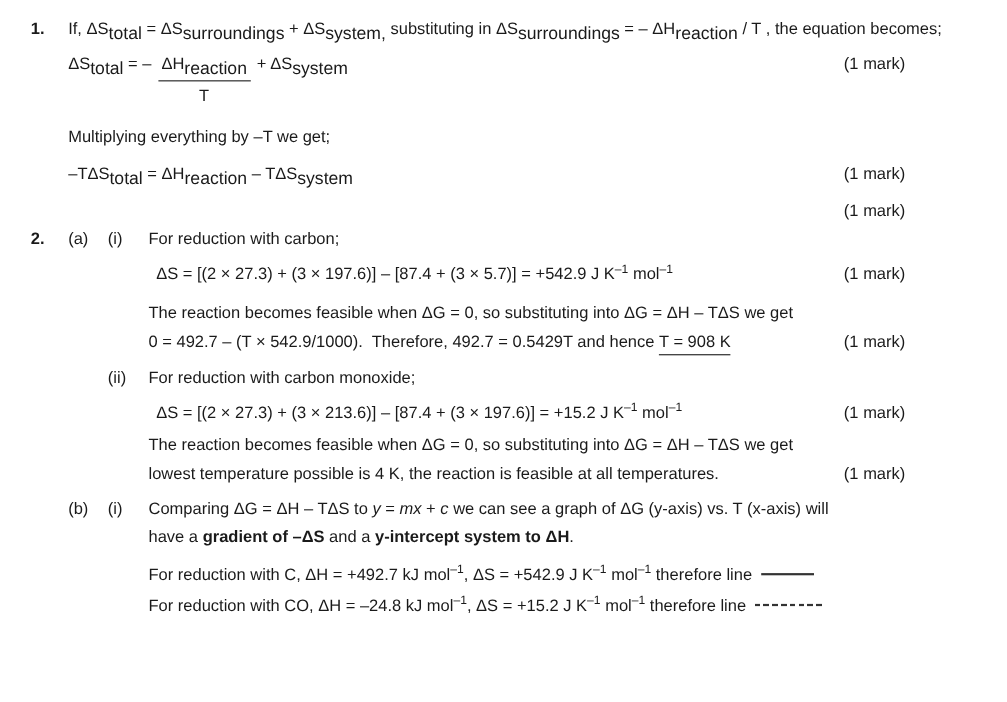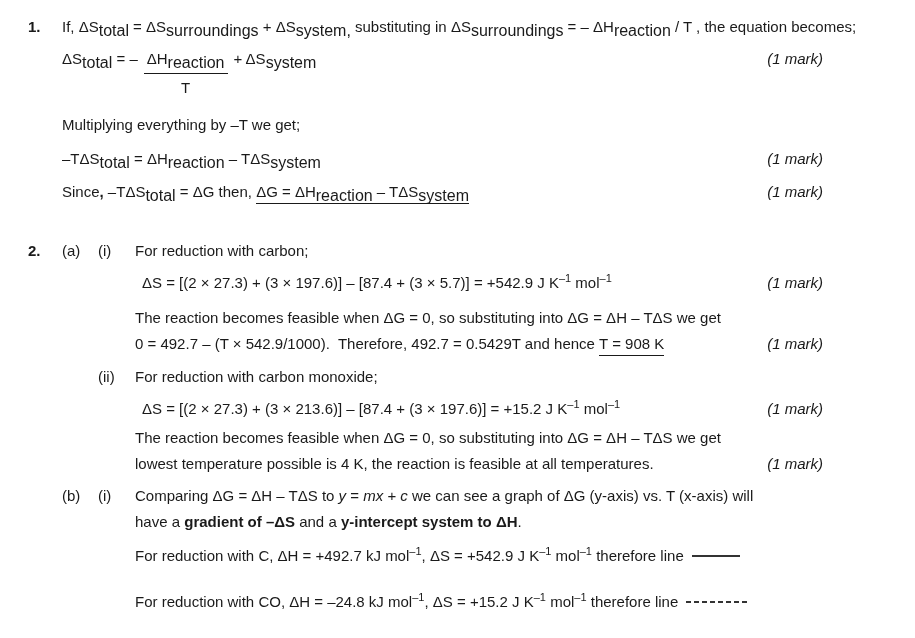--- a/index.html
+++ b/index.html
@@ -10,37 +10,37 @@
     font-size:15px; color:#1a1a1a; overflow:hidden;
   }
   .doc { position:relative; width:915px; height:638px; padding:14px 92px 0 28px; }
   .row { position:relative; line-height:26px; white-space:nowrap; }
   .marker0 { position:absolute; left:0; top:0; font-weight:700; }
   .marker1 { position:absolute; left:34px; top:0; }
   .marker2 { position:absolute; left:70px; top:0; }
   .ind1 { padding-left:34px; }
   .ind2 { padding-left:107px; }
   .ind2e { padding-left:114px; }
-  .mark { position:absolute; right:0; top:0; font-style:italic; }
+  .mark { position:absolute; right:0; top:0; }
   sub { font-size:16px; line-height:0; vertical-align:-4px; }
   sup { font-size:11px; line-height:0; vertical-align:6px; }
   u {
     text-decoration:none; display:inline-block;
     border-bottom:1px solid currentColor; padding-bottom:1px; line-height:20px;
   }
   b { font-weight:700; }
   i { font-style:italic; }
   .eqfrac { display:flex; align-items:flex-start; line-height:22px; }
   .frac { display:inline-block; text-align:center; margin:0 6px; }
   .frac-num { display:block; border-bottom:1.5px solid #1a1a1a; padding:0 3px 3px;text-align:right; }
   .frac-den { display:block; padding-top:3px; }
   .line-sample { display:inline-block; height:2px; vertical-align:4px; margin-left:4px; }
   .line-sample.solid { width:48px; background:#333; }
   .line-sample.dashed { width:64px; background:repeating-linear-gradient(90deg,#333 0 5px,transparent 5px 8px); }
-  .mt2{margin-top:20px}.mt3{margin-top:3px}.mt6{margin-top:6px}.mt7{margin-top:7px}
+  .mt2{margin-top:2px}.mt3{margin-top:3px}.mt6{margin-top:6px}.mt7{margin-top:7px}
   .mt8{margin-top:8px}.mt9{margin-top:9px}.mt13{margin-top:13px}.mt33{margin-top:33px}
 </style>
 </head>
 <body>
 
 <div class="doc">
 
   <div class="row ind1">
     <span class="marker0">1.</span>
     <span>If, ΔS<sub>total</sub> = ΔS<sub>surroundings</sub> + ΔS<sub>system,</sub> substituting in ΔS<sub>surroundings</sub> = – ΔH<sub>reaction</sub> / T , the equation becomes;</span>
@@ -59,21 +59,20 @@
   <div class="row ind1 mt13">
     <span>Multiplying everything by –T we get;</span>
   </div>
 
   <div class="row ind1 mt8">
     <span>–TΔS<sub>total</sub> = ΔH<sub>reaction</sub> – TΔS<sub>system</sub></span>
     <span class="mark">(1 mark)</span>
   </div>
 
   <div class="row ind1 mt7">
-    <span>Since<b>,</b> –TΔS<sub>total</sub> = ΔG then, <u>ΔG = ΔH<sub>reaction</sub> – TΔS<sub>system</sub></u></span>
     <span class="mark">(1 mark)</span>
   </div>
 
   <div class="row ind2 mt33">
     <span class="marker0">2.</span>
     <span class="marker1">(a)</span>
     <span class="marker2">(i)</span>
     <span>For reduction with carbon;</span>
   </div>
 

